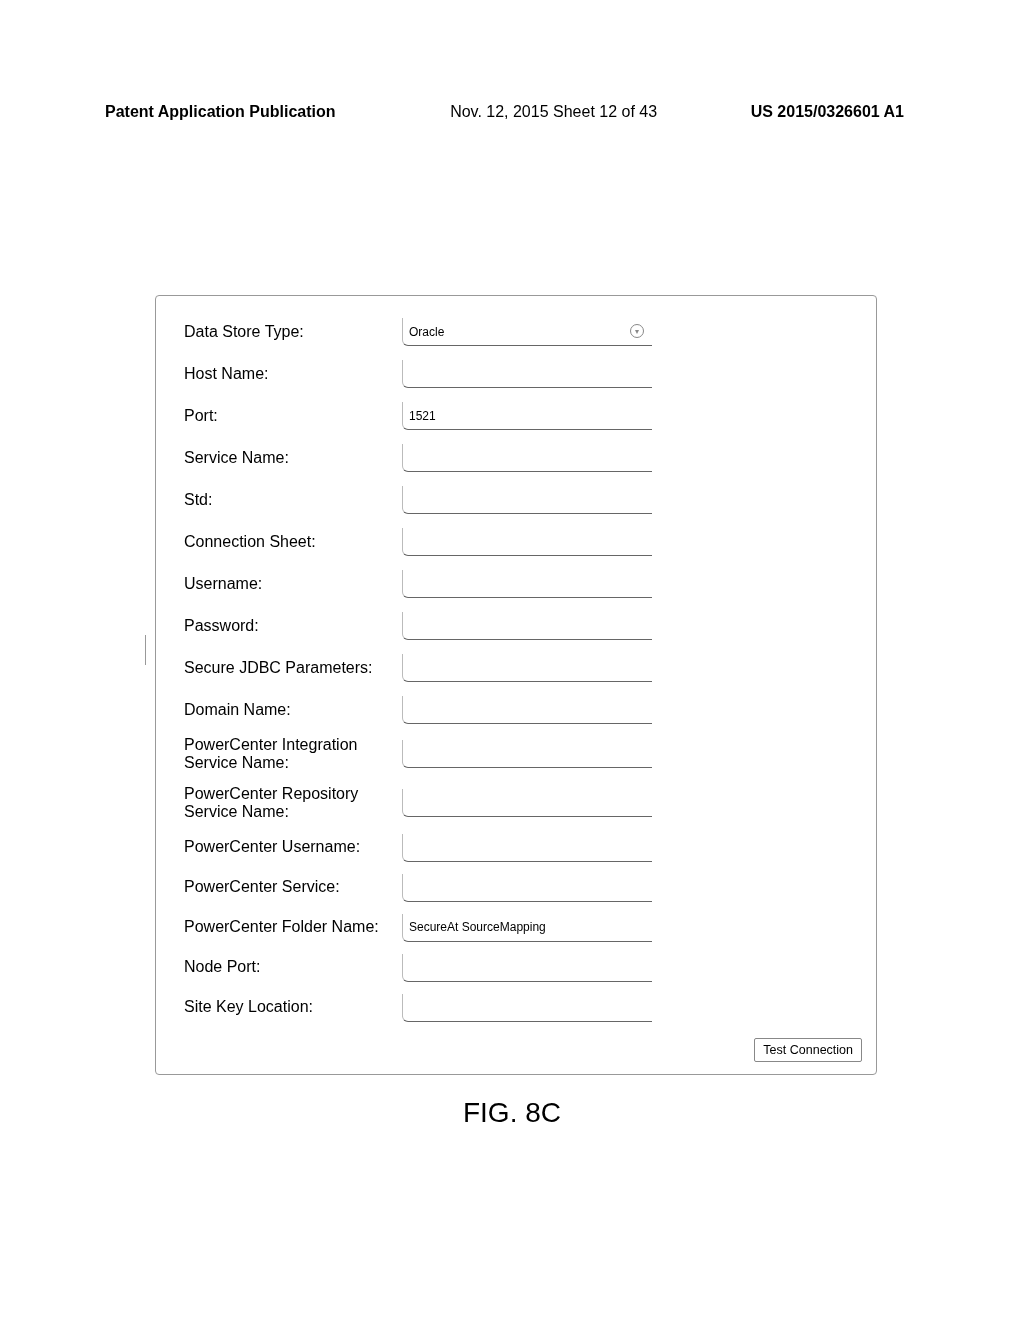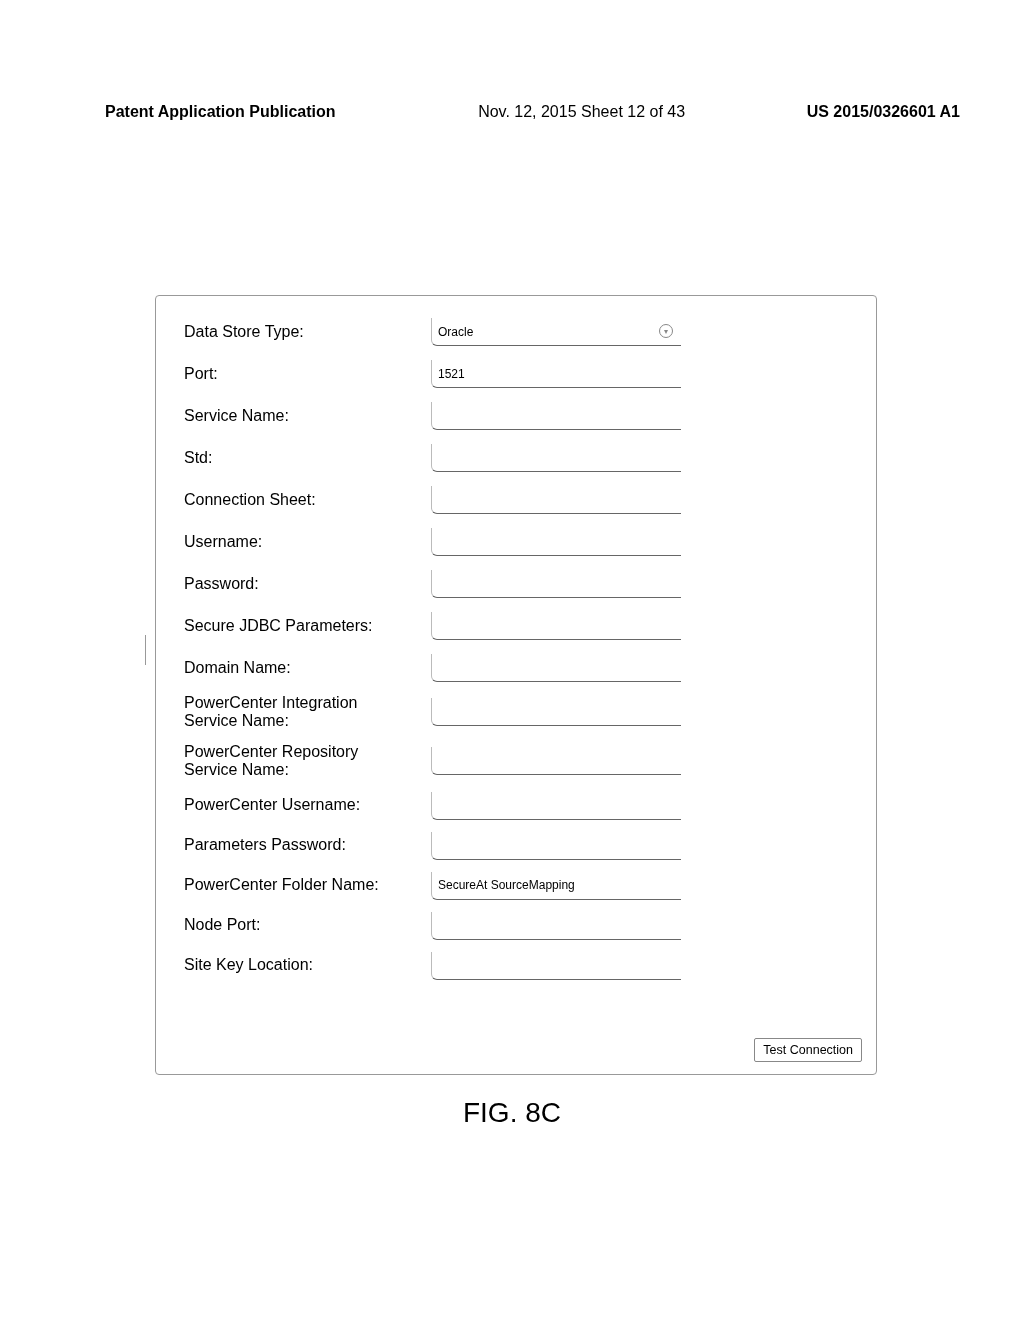--- a/index.html
+++ b/index.html
@@ -15,21 +15,21 @@
     color: #000;
     position: relative;
   }
   .header {
     position: absolute;
     top: 103px;
     left: 0;
     right: 0;
     display: flex;
     justify-content: space-between;
-    padding: 0 64px 0 105px;
+    padding: 0 120px 0 105px;
     font-size: 16px;
   }
   .header-left {
     font-weight: bold;
   }
   .header-mid {
     font-weight: normal;
     margin-left: 21px;
   }
   .header-right {
@@ -42,21 +42,20 @@
     width: 722px;
     height: 780px;
     border: 1px solid #999;
     border-radius: 4px;
     padding: 22px 20px 10px 28px;
   }
   .form-row {
     display: flex;
     align-items: center;
     margin-bottom: 14px;
-    gap: 29px;
   }
   .form-row.tight {
     margin-bottom: 12px;
   }
   .form-label {
     width: 218px;
     font-size: 16px;
     line-height: 1.15;
     padding-right: 8px;
   }
@@ -145,20 +144,26 @@
   <div class="form-row">
     <div class="form-label">Data Store Type:</div>
     <div class="form-input-wrap">
       <div class="select-wrap">
         <input class="form-input select" readonly="" value="Oracle" style="">
         <span class="select-icon">▾</span>
       </div>
     </div>
   </div>
 
+  <div class="form-row">
+    <div class="form-label">Host Name:</div>
+    <div class="form-input-wrap">
+      <input class="form-input" value="" style="">
+    </div>
+  </div>
 
   <div class="form-row">
     <div class="form-label">Port:</div>
     <div class="form-input-wrap">
       <input class="form-input" value="1521" style="">
     </div>
   </div>
 
   <div class="form-row">
     <div class="form-label">Service Name:</div>
@@ -224,21 +229,21 @@
   </div>
 
   <div class="form-row tight">
     <div class="form-label">PowerCenter Username:</div>
     <div class="form-input-wrap">
       <input class="form-input" value="" style="">
     </div>
   </div>
 
   <div class="form-row tight">
-    <div class="form-label">Parameters Password:</div>
+    <div class="form-label">PowerCenter Service:</div>
     <div class="form-input-wrap">
       <input type="password" class="form-input" value="" style="">
     </div>
   </div>
 
   <div class="form-row tight">
     <div class="form-label">PowerCenter Folder Name:</div>
     <div class="form-input-wrap">
       <input class="form-input" value="SecureAt SourceMapping" style="">
     </div>

